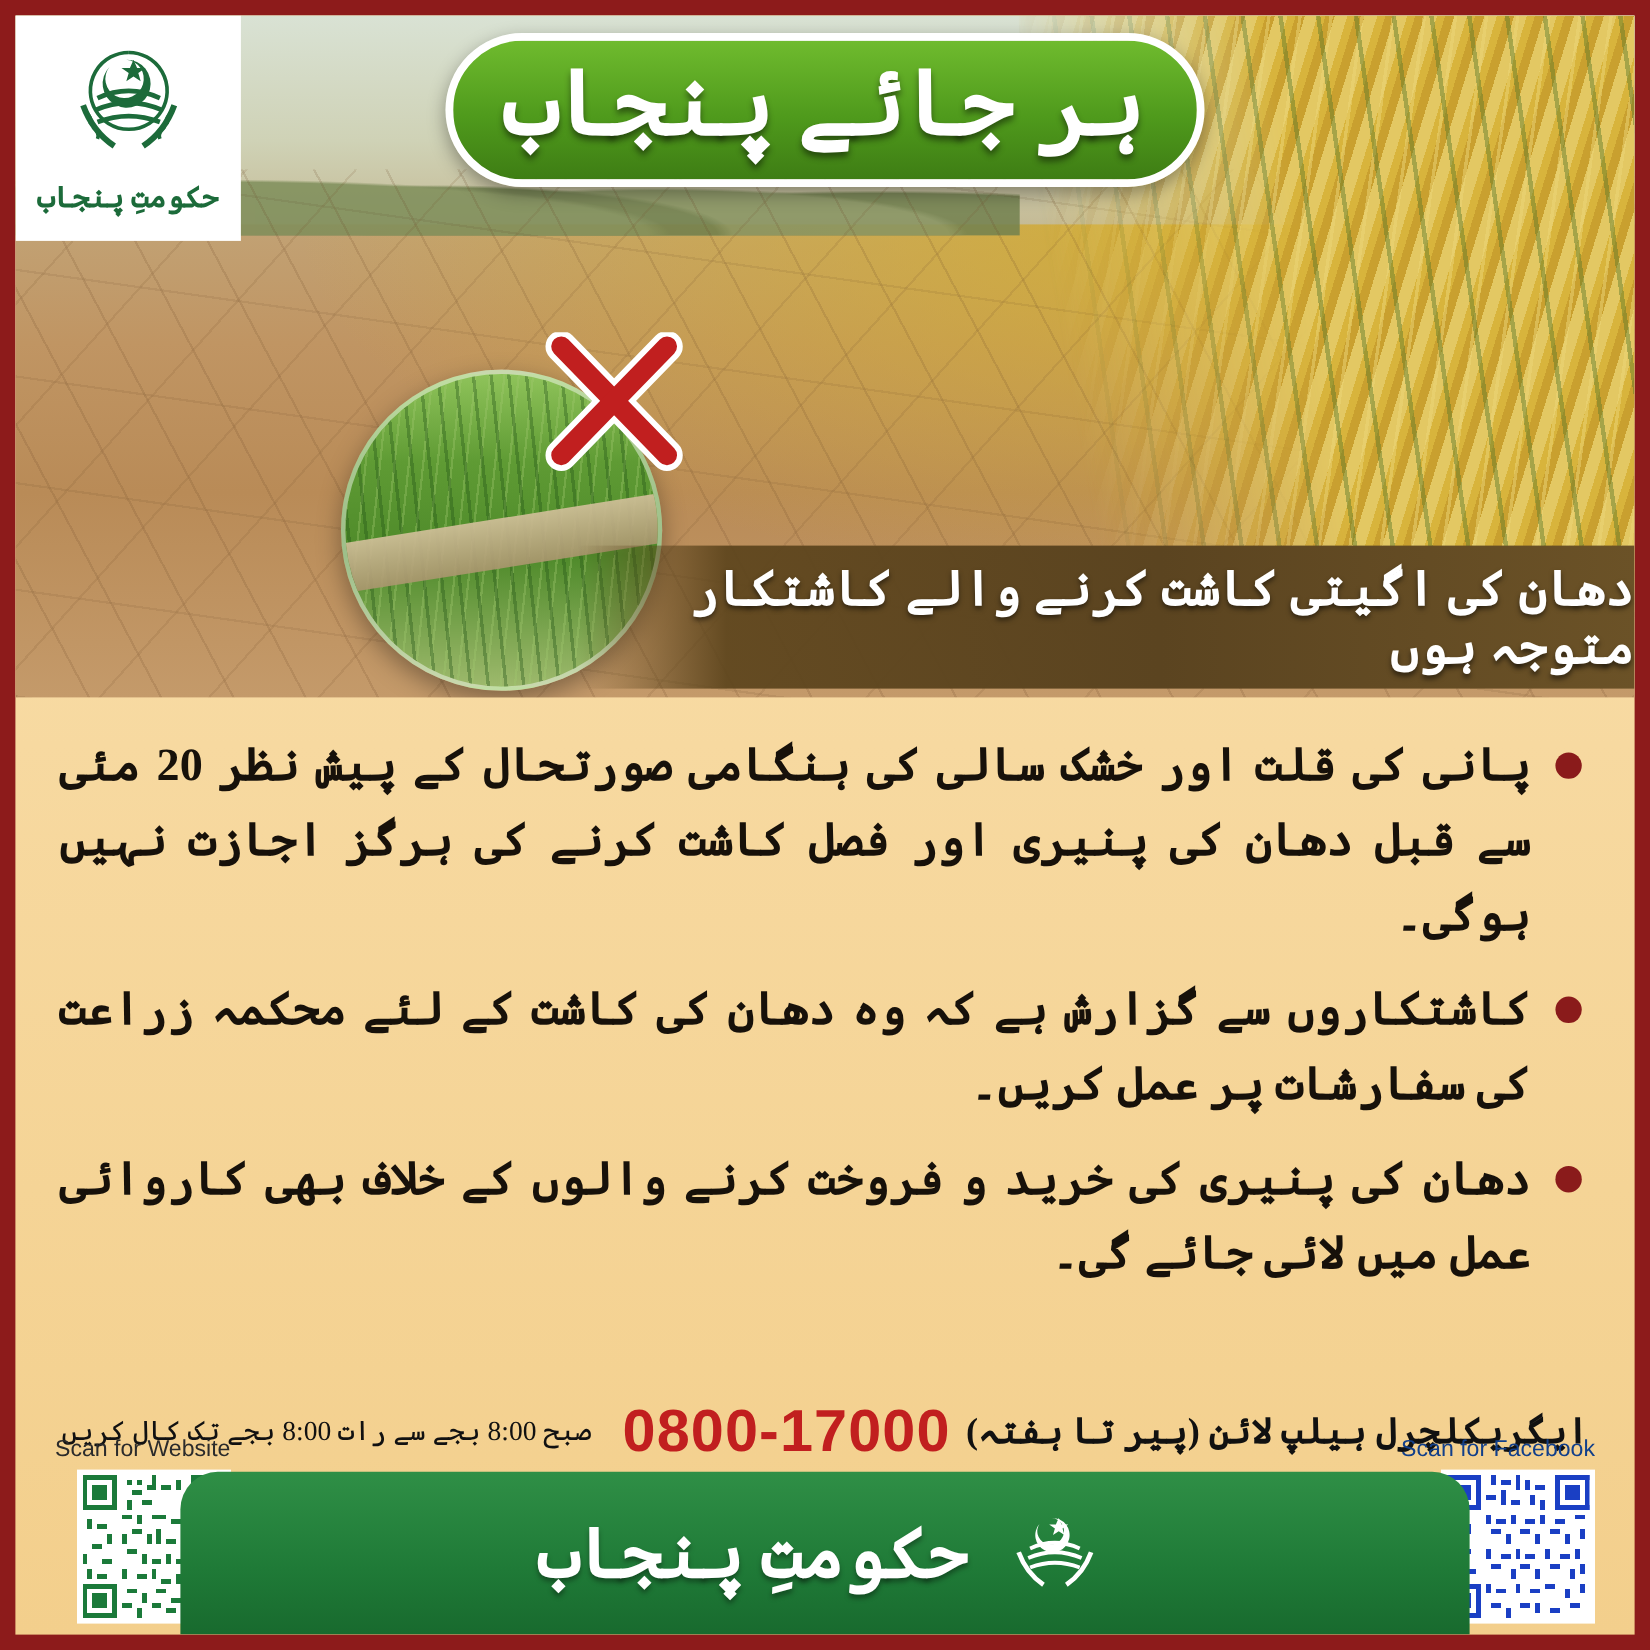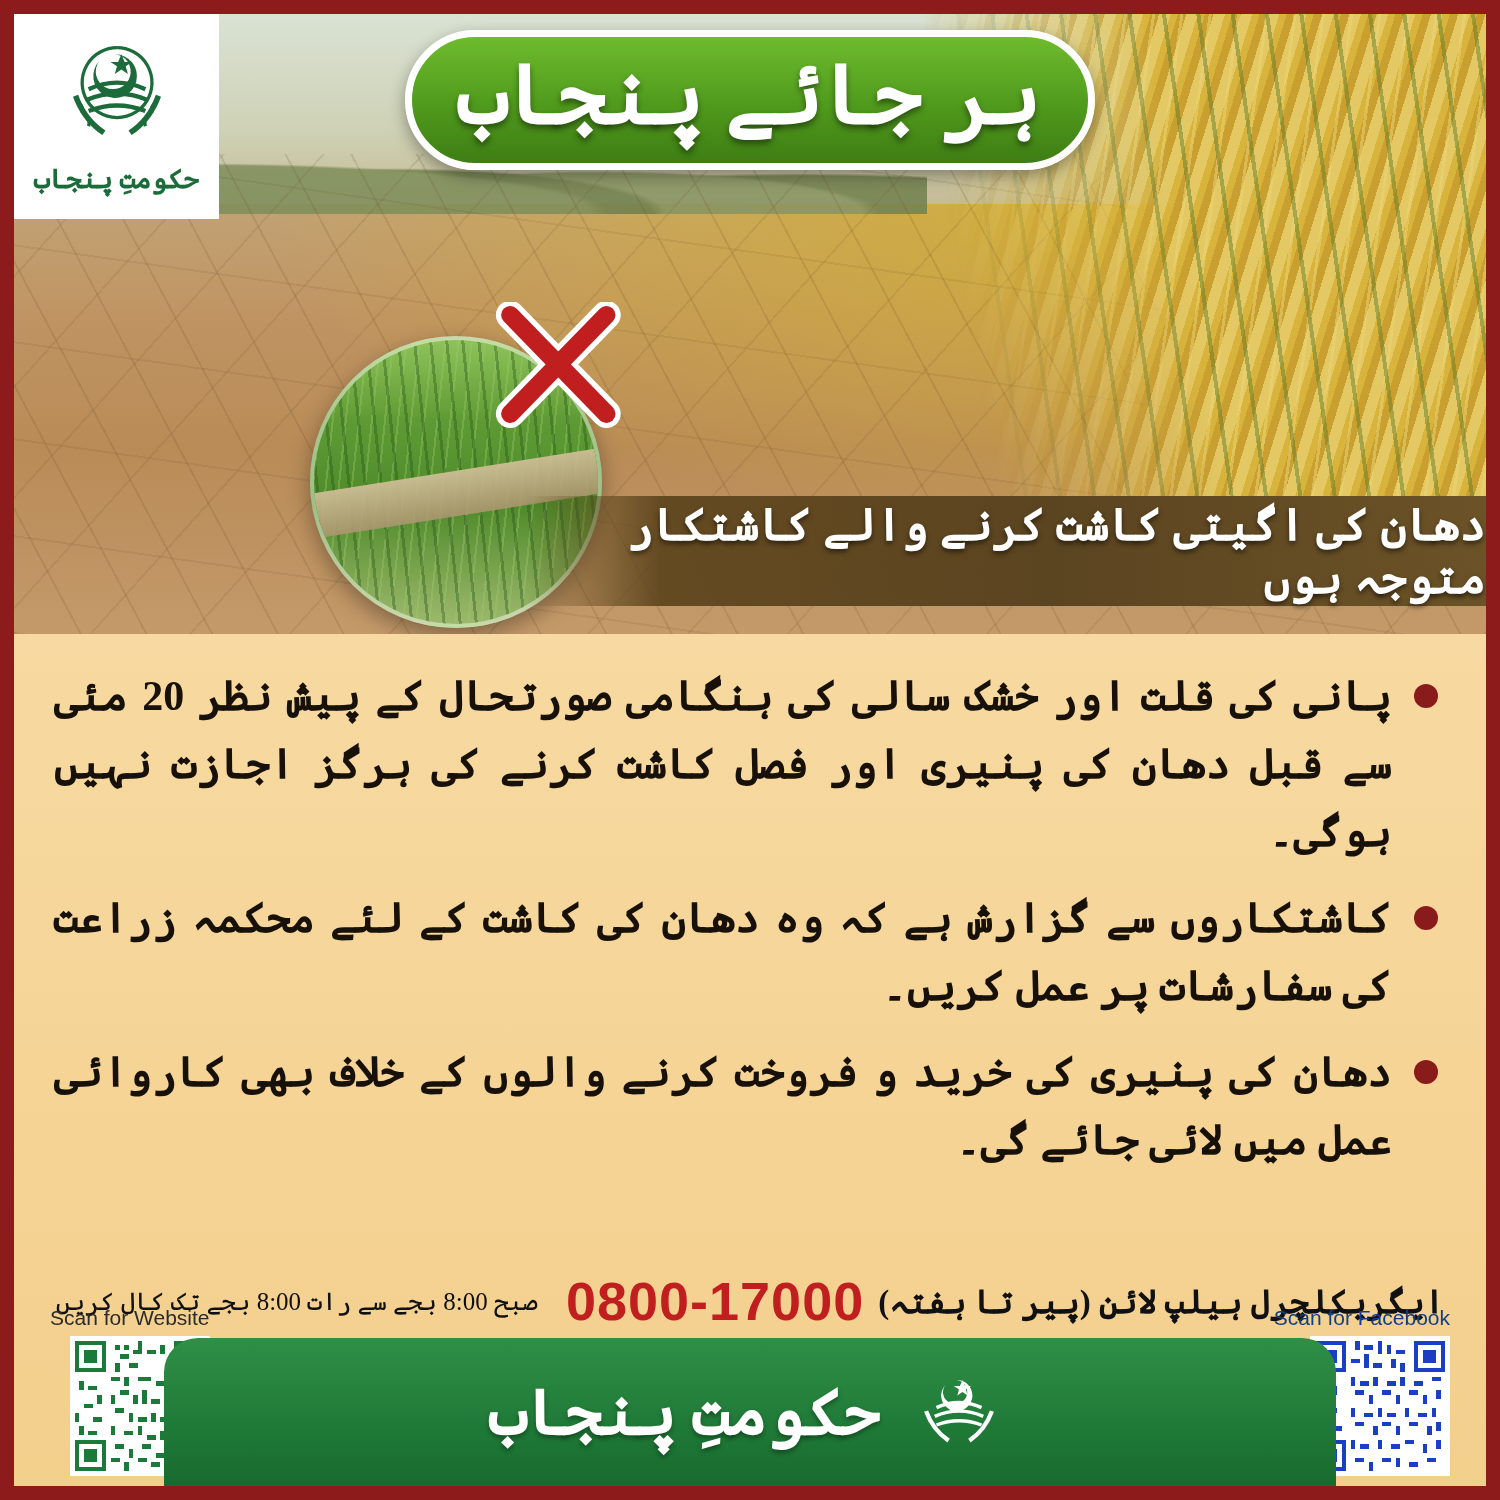--- a/index.html
+++ b/index.html
@@ -150,21 +150,21 @@
   }
 
   .cross-mark {
     position: absolute; left: 478px; top: 288px;
     width: 130px; height: 130px; z-index: 7;
   }
 
   
   .ribbon {
     position: absolute; right: 0; top: 482px;
-    width: 960px; height: 110px;
+    width: 960px; height: 130px;
     background: linear-gradient(90deg, rgba(92,68,28,0) 0%, rgba(92,68,28,.92) 14%, #5b4420 55%, #6b5227 100%);
     display: flex; align-items: center; justify-content: center;
     z-index: 6;
   }
   .ribbon span {
     font-family: "Liberation Serif", serif;
     color: #ffffff; font-size: 45px; font-weight: bold;
     text-shadow: 0 3px 5px rgba(0,0,0,.5);
     padding-left: 70px;
   }

